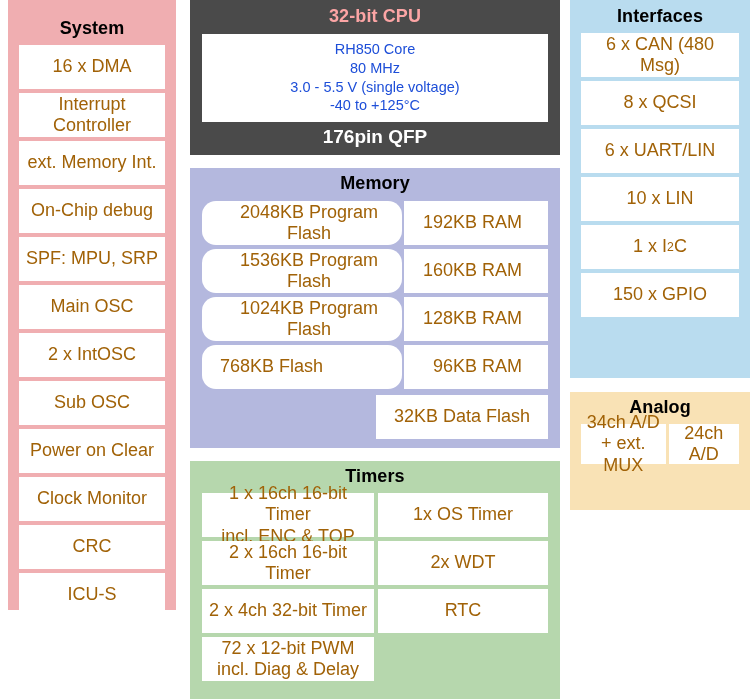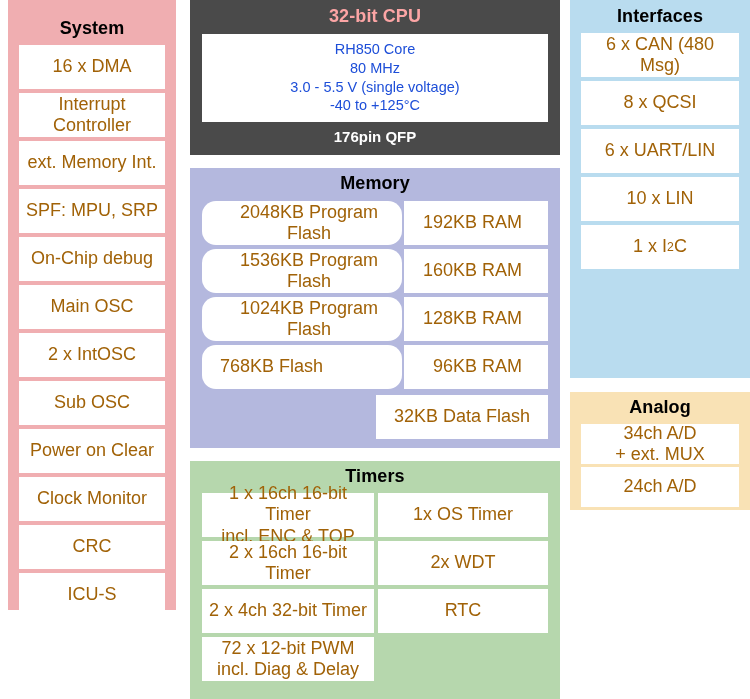--- a/index.html
+++ b/index.html
@@ -91,21 +91,21 @@
   #cpu-core div {
     font-size: 14.5px;
     line-height: 1.22;
     color: #1d4ed8;
     text-align: center;
   }
   #cpu-package {
     text-align: center;
     color: #ffffff;
     font-weight: bold;
-    font-size: 15px;
+    font-size: 19px;
     line-height: 30px;
     height: 32px;
   }
 
   
   #memory-panel {
     left: 190px;
     top: 168px;
     width: 370px;
     height: 280px;
@@ -187,41 +187,41 @@
     left: 570px;
     top: 392px;
     width: 180px;
     height: 118px;
     background: #F9E2B5;
     padding: 0 11px;
   }
   #analog-panel .panel-title { padding-top: 6px; height: 26px; }
   #analog-panel .stack {
     display: flex;
-    flex-direction: column;
+    flex-direction: row;
     gap: 3px;
   }
   #analog-panel .cell { height: 40px; }
   .cell .two-line { display: block; }
 
   sup { font-size: .68em; vertical-align: super; line-height: 0; }
 </style>
 </head>
 <body>
 
 <div id="diagram">
 
   <div class="panel" id="system-panel">
     <div class="panel-title">System</div>
     <div class="stack">
       <div class="cell">16 x DMA</div>
       <div class="cell">Interrupt Controller</div>
       <div class="cell">ext. Memory Int.</div>
+      <div class="cell">On-Chip debug</div>
       <div class="cell">SPF: MPU, SRP</div>
-      <div class="cell">On-Chip debug</div>
       <div class="cell">Main OSC</div>
       <div class="cell">2 x IntOSC</div>
       <div class="cell">Sub OSC</div>
       <div class="cell">Power on Clear</div>
       <div class="cell">Clock Monitor</div>
       <div class="cell">CRC</div>
       <div class="cell">ICU-S</div>
     </div>
   </div>
 
@@ -305,20 +305,21 @@
   </div>
 
   <div class="panel" id="interfaces-panel">
     <div class="panel-title">Interfaces</div>
     <div class="stack">
       <div class="cell">6 x CAN (480 Msg)</div>
       <div class="cell">8 x QCSI</div>
       <div class="cell">6 x UART/LIN</div>
       <div class="cell">10 x LIN</div>
       <div class="cell" id="iface-i2c">1 x I<sup>2</sup>C</div>
+      <div class="cell">150 x GPIO</div>
     </div>
   </div>
 
   <div class="panel" id="analog-panel">
     <div class="panel-title">Analog</div>
     <div class="stack">
       <div class="cell">
         <span>
           <span class="two-line">34ch A/D</span>
           <span class="two-line">+ ext. MUX</span>

